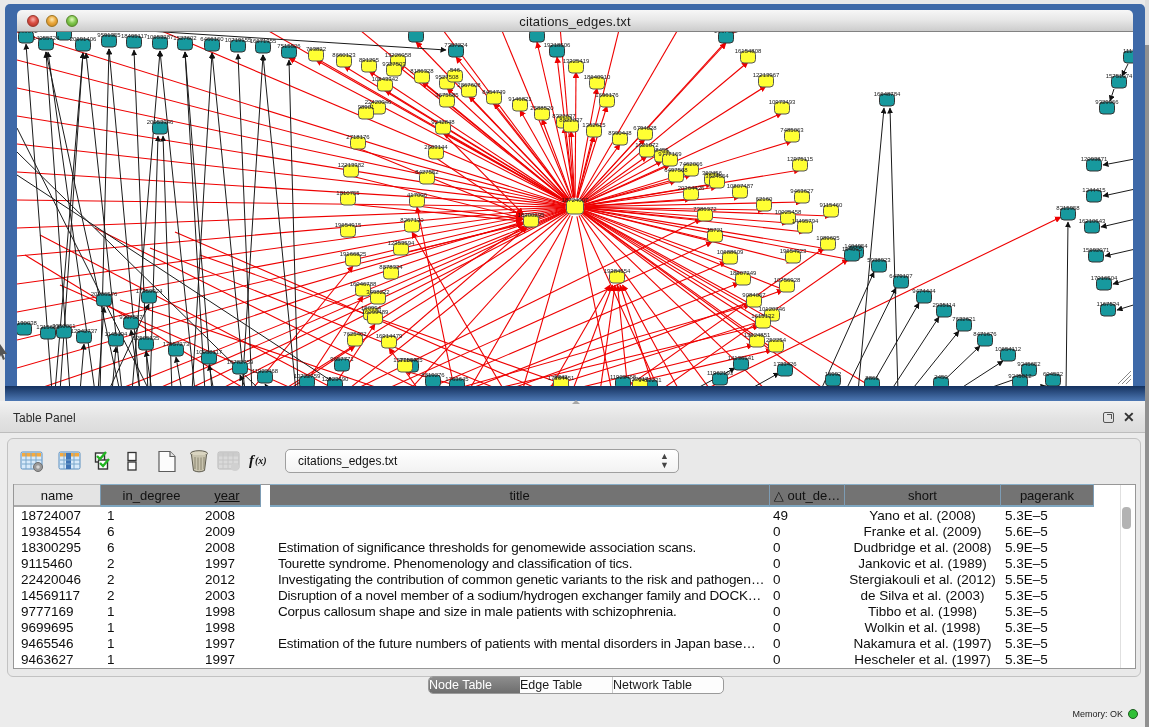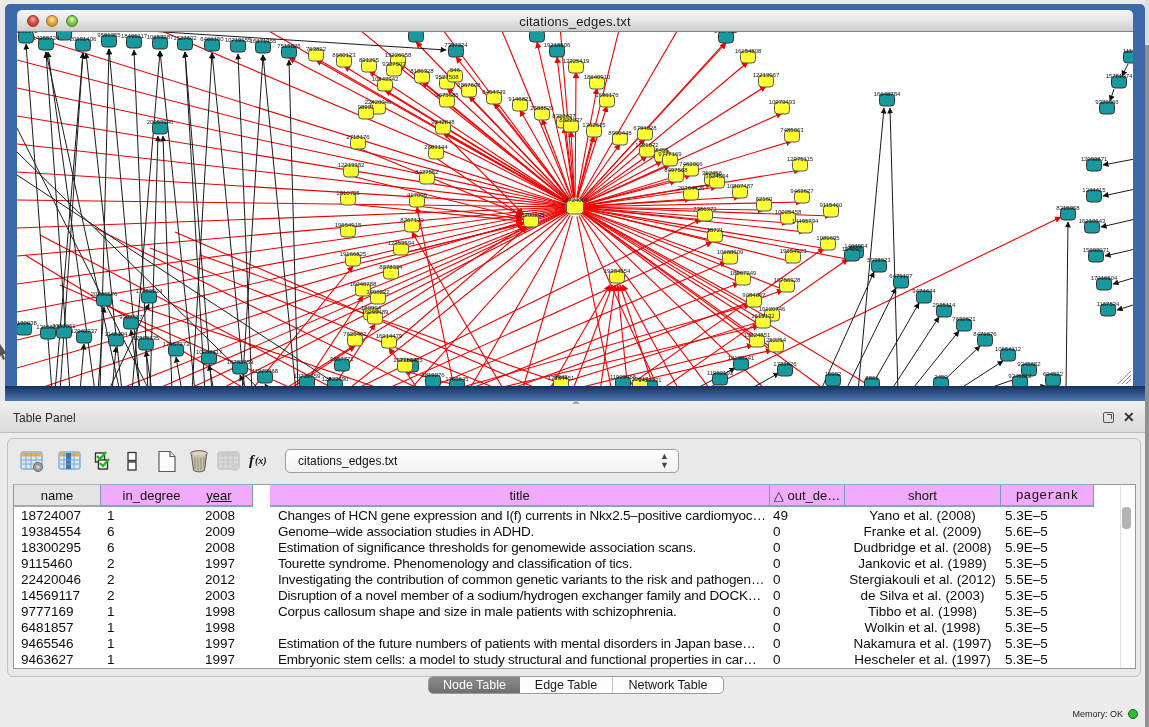--- a/index.html
+++ b/index.html
@@ -21,28 +21,28 @@
 #phead span{position:absolute;left:13px;top:10px;font-size:12px;color:#2b2b2b}
 #pmax{left:1103px;top:412px;width:11px;height:11px;border:1.5px solid #555;border-radius:2px}
 #pmax:after{content:"";position:absolute;right:1px;top:1px;width:4px;height:4px;border-top:1.5px solid #555;border-right:1.5px solid #555}
 #pclose{left:1123px;top:409px;font-size:14px;font-weight:bold;color:#333}
 #container{left:7px;top:438px;width:1134px;height:239px;background:#e9e9e9;border:1px solid #c2c2c2;border-radius:6px}
 
 #dd{left:285px;top:449px;width:394px;height:24px;background:linear-gradient(#ffffff,#f2f2f2);border:1px solid #9f9f9f;border-radius:5px;font-size:12px;color:#111;line-height:22px;padding-left:12px}
 #ddar{left:660px;top:452px;font-size:9px;color:#444;line-height:9px;text-align:center}
 
 #tbl{left:13px;top:484px;width:1123px;height:185px;background:#fff;border:1px solid #979797}
-.hrow{position:absolute;top:484px;height:23px;background:#f0abfc;border-top:1px solid #89aec7;border-bottom:2px solid #7ea6c0;font-size:13px;color:#111;text-align:center;line-height:21px;border-right:1px solid #7d9cb4}
+.hrow{position:absolute;top:484px;height:23px;background:#737373;border-top:1px solid #89aec7;border-bottom:2px solid #7ea6c0;font-size:13px;color:#111;text-align:center;line-height:21px;border-right:1px solid #7d9cb4}
 .trow{position:absolute;height:16px;font-size:13.5px;color:#0d0d0d;white-space:nowrap}
 .c0{left:21px}.c1{left:107px}.c2{left:205px}.c3{left:278px;letter-spacing:-0.2px}.c4{left:773px}.c5{left:845px;width:155px;text-align:center}.c6{left:1005px}
 #scrollth{left:1122px;top:507px;width:9px;height:22px;background:#b3b3b3;border-radius:4px}
 #scrolltr{left:1120px;top:485px;width:14px;height:183px;border-left:1px solid #e0e0e0}
 
 #tabs{left:428px;top:676px;width:296px;height:18px;border:1px solid #9a9a9a;border-radius:5px;background:#fdfdfd;overflow:hidden;display:flex}
-#tabs div{font-size:12.5px;line-height:17px;text-align:center;color:#1a1a1a}
+#tabs div{font-size:12.5px;line-height:17px;color:#1a1a1a}
 #tab1{width:91px;background:linear-gradient(#8d8d8d,#6e6e6e);color:#fff !important}
 #tab2{width:93px;border-right:1px solid #c9c9c9}
 #tab3{width:110px}
 #memok{right:26px;top:709px;font-size:9px;color:#222}
 #memdot{right:11px;top:709px;width:10px;height:10px;border-radius:50%;background:#2fbf36;border:1px solid #1d5b20}
 </style></head><body>
 <div class="abs" id="frame"></div>
 <div class="abs" id="framebot"></div>
 <div class="abs" id="titlebar"></div>
 <div class="abs tl" id="tlr"></div>
@@ -621,39 +621,37 @@
 <circle cx="20" cy="19" r="4" fill="#bdbdbd"></circle>
 </g>
 <text x="231" y="17" font-family="Liberation Serif,serif" font-style="italic" font-weight="bold" font-size="15" fill="#111">f</text>
 <text x="237" y="16" font-family="Liberation Serif,serif" font-style="italic" font-weight="bold" font-size="10" fill="#111">(x)</text>
 </svg>
 <div class="abs" id="dd">citations_edges.txt</div>
 <div class="abs" id="ddar">▲<br>▼</div>
 <div class="abs" id="tbl"></div>
 <div class="hrow" style="left:14px;width:87px;background:#e4e4e4;border-top:1px solid #b5b5b5;border-bottom:2px solid #a8a8a8;">name</div>
 <div class="hrow" style="left:101px;width:102px;">in_degree</div>
-<div class="hrow" style="left:186px;width:67px;text-decoration:underline;">year</div>
+<div class="hrow" style="left:194px;width:67px;text-decoration:underline;">year</div>
 <div class="hrow" style="left:270px;width:500px;">title</div>
 <div class="hrow" style="left:770px;width:75px;">△ out_de…</div>
 <div class="hrow" style="left:845px;width:156px;">short</div>
-<div class="hrow" style="left:1001px;width:93px;font-family:Liberation Mono, monospace;">pagerank</div>
+<div class="hrow" style="left:1001px;width:93px;">pagerank</div>
 <div class="abs trow" style="left:0;top:508px;width:1120px">
     <span class="abs c0" style="top:0">18724007</span>
     <span class="abs c1" style="top:0">1</span>
     <span class="abs c2" style="top:0">2008</span>
-    <span class="abs c3" style="top:0">Changes of HCN gene expression and I(f) currents in Nkx2.5–positive cardiomyoc…</span>
     <span class="abs c4" style="top:0">49</span>
     <span class="abs c5" style="top:0">Yano et al. (2008)</span>
     <span class="abs c6" style="top:0">5.3E–5</span>
   </div>
 <div class="abs trow" style="left:0;top:524px;width:1120px">
     <span class="abs c0" style="top:0">19384554</span>
     <span class="abs c1" style="top:0">6</span>
     <span class="abs c2" style="top:0">2009</span>
-    <span class="abs c3" style="top:0">Genome–wide association studies in ADHD.</span>
     <span class="abs c4" style="top:0">0</span>
     <span class="abs c5" style="top:0">Franke et al. (2009)</span>
     <span class="abs c6" style="top:0">5.6E–5</span>
   </div>
 <div class="abs trow" style="left:0;top:540px;width:1120px">
     <span class="abs c0" style="top:0">18300295</span>
     <span class="abs c1" style="top:0">6</span>
     <span class="abs c2" style="top:0">2008</span>
     <span class="abs c3" style="top:0">Estimation of significance thresholds for genomewide association scans.</span>
     <span class="abs c4" style="top:0">0</span>
@@ -690,41 +688,40 @@
 <div class="abs trow" style="left:0;top:604px;width:1120px">
     <span class="abs c0" style="top:0">9777169</span>
     <span class="abs c1" style="top:0">1</span>
     <span class="abs c2" style="top:0">1998</span>
     <span class="abs c3" style="top:0">Corpus callosum shape and size in male patients with schizophrenia.</span>
     <span class="abs c4" style="top:0">0</span>
     <span class="abs c5" style="top:0">Tibbo et al. (1998)</span>
     <span class="abs c6" style="top:0">5.3E–5</span>
   </div>
 <div class="abs trow" style="left:0;top:620px;width:1120px">
-    <span class="abs c0" style="top:0">6481857</span>
+    <span class="abs c0" style="top:0">9699695</span>
     <span class="abs c1" style="top:0">1</span>
     <span class="abs c2" style="top:0">1998</span>
     <span class="abs c4" style="top:0">0</span>
     <span class="abs c5" style="top:0">Wolkin et al. (1998)</span>
     <span class="abs c6" style="top:0">5.3E–5</span>
   </div>
 <div class="abs trow" style="left:0;top:636px;width:1120px">
     <span class="abs c0" style="top:0">9465546</span>
     <span class="abs c1" style="top:0">1</span>
     <span class="abs c2" style="top:0">1997</span>
     <span class="abs c3" style="top:0">Estimation of the future numbers of patients with mental disorders in Japan base…</span>
     <span class="abs c4" style="top:0">0</span>
     <span class="abs c5" style="top:0">Nakamura et al. (1997)</span>
     <span class="abs c6" style="top:0">5.3E–5</span>
   </div>
 <div class="abs trow" style="left:0;top:652px;width:1120px">
     <span class="abs c0" style="top:0">9463627</span>
     <span class="abs c1" style="top:0">1</span>
     <span class="abs c2" style="top:0">1997</span>
-    <span class="abs c3" style="top:0">Embryonic stem cells: a model to study structural and functional properties in car…</span>
     <span class="abs c4" style="top:0">0</span>
     <span class="abs c5" style="top:0">Hescheler et al. (1997)</span>
     <span class="abs c6" style="top:0">5.3E–5</span>
   </div>
 <div class="abs" id="scrolltr"></div>
 <div class="abs" id="scrollth"></div>
 <div class="abs" id="tabs">
     <div id="tab1">Node Table</div>
     <div id="tab2">Edge Table</div>
     <div id="tab3">Network Table</div>

